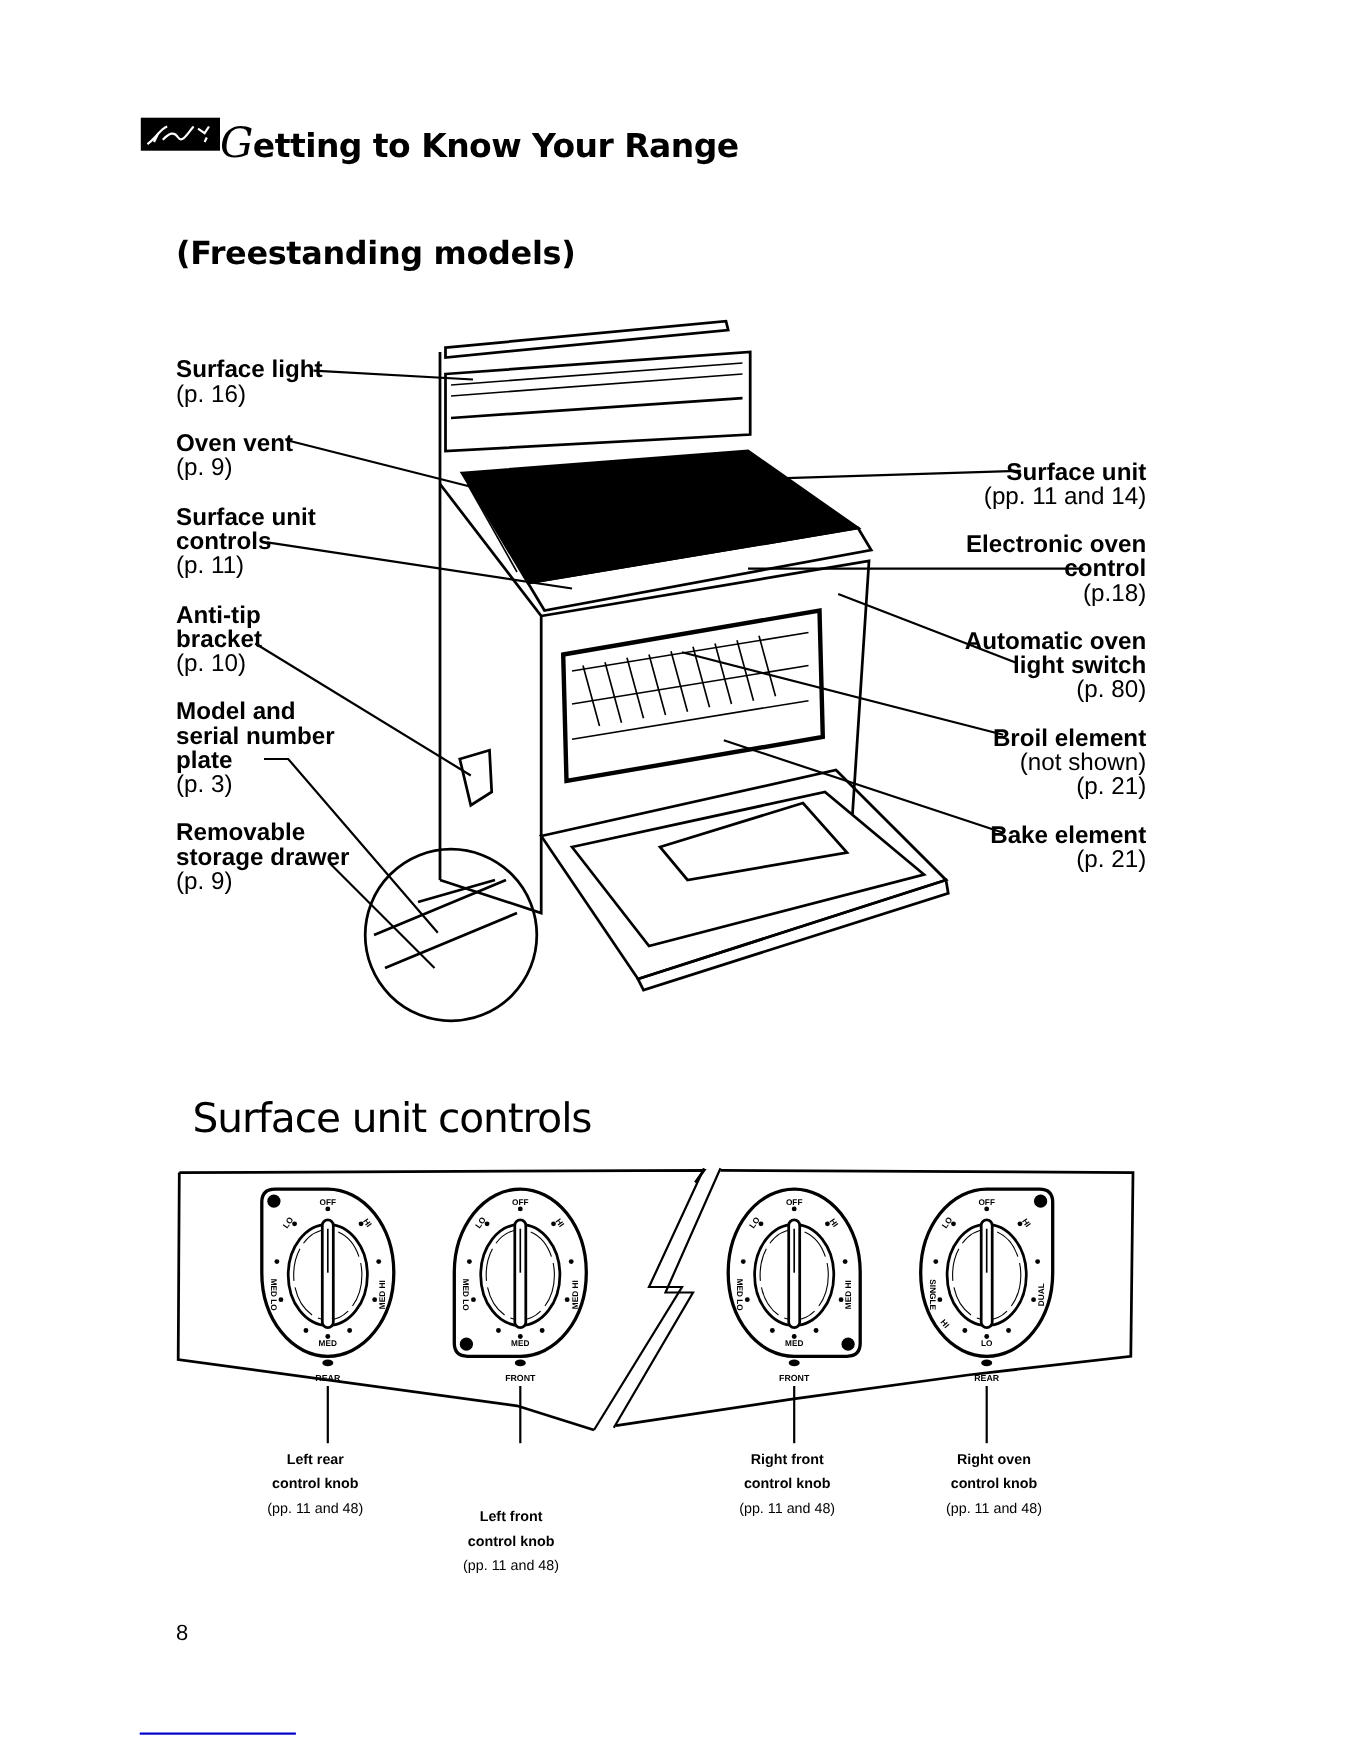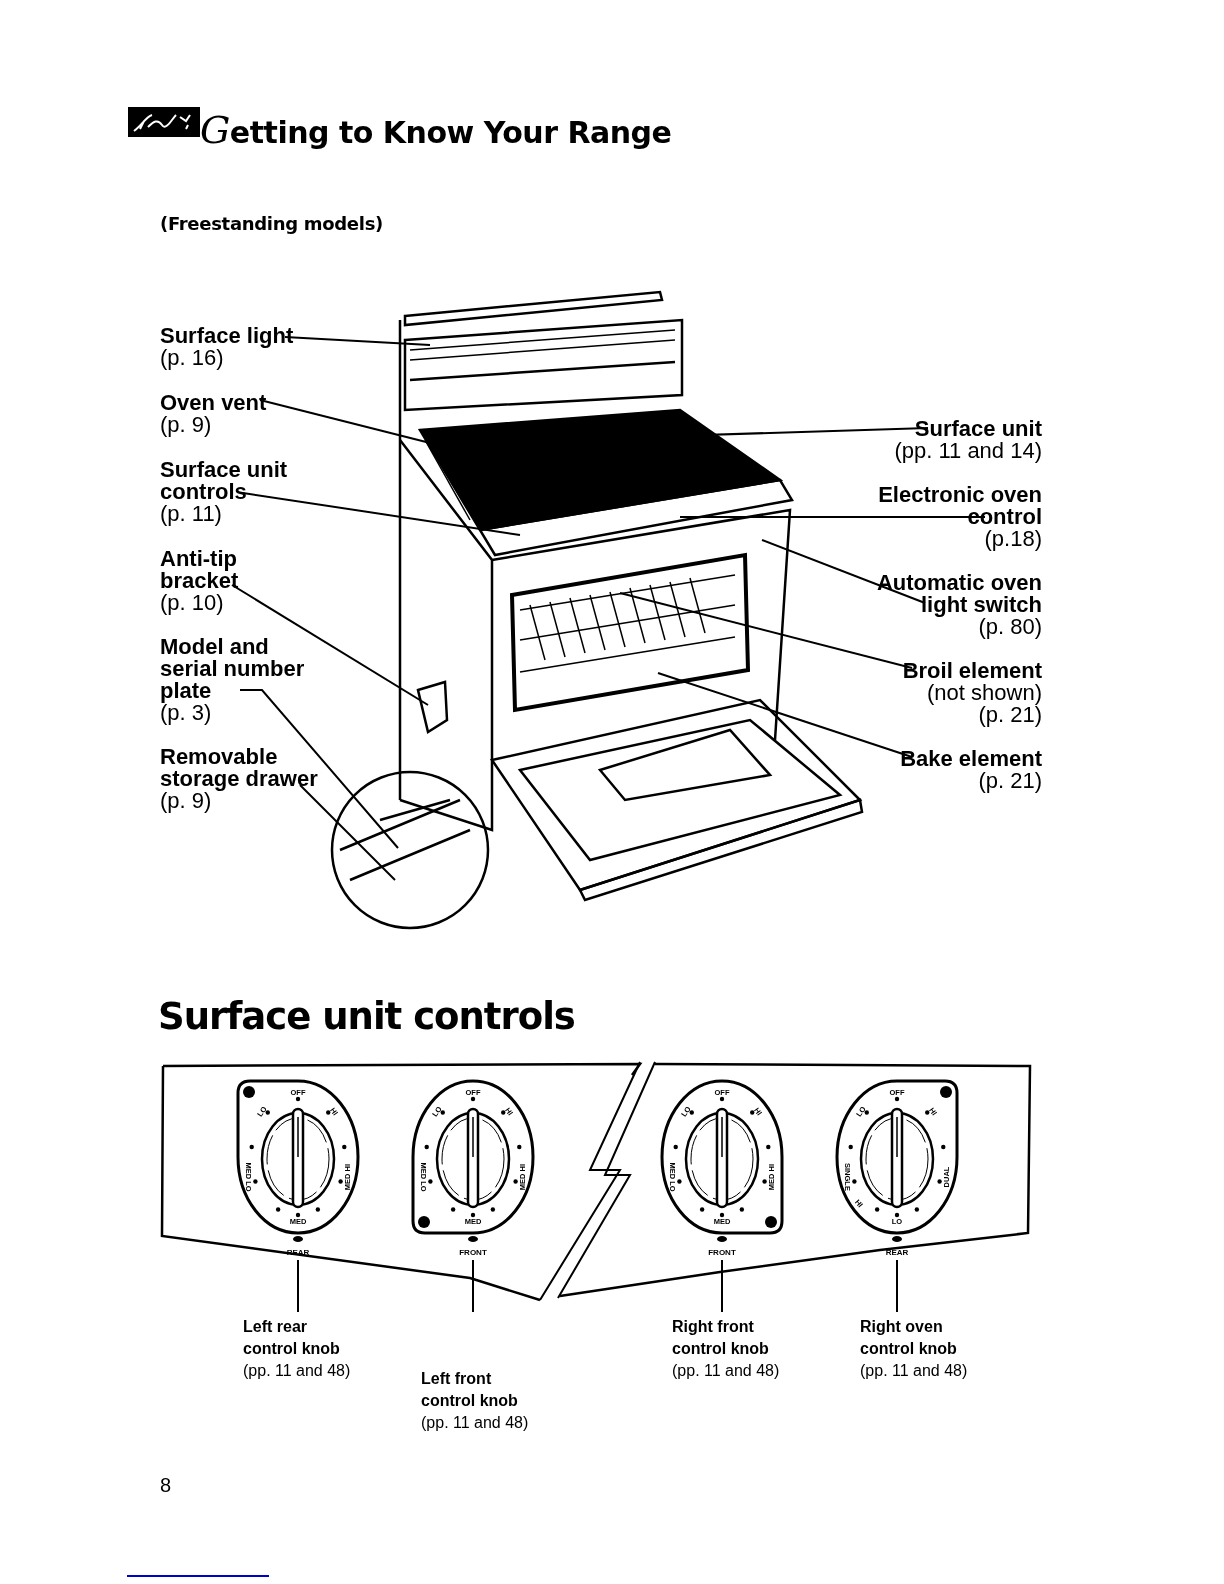--- a/index.html
+++ b/index.html
@@ -2,27 +2,27 @@
 <html><head>
   <meta charset="utf-8">
   <style>
     html, body { margin: 0; padding: 0; background: #ffffff; }
     body { width: 1224px; height: 1584px; position: relative; overflow: hidden;
            font-family: "Liberation Sans", sans-serif; color: #000; }
     .abs { position: absolute; }
     #title { left: 200px; top: 108px; font-size: 30px; letter-spacing: -0.5px; font-weight: bold; font-family: "DejaVu Sans", sans-serif; text-align: center; }
     #title .cap { font-family: "DejaVu Serif", serif; font-style: italic; font-weight: normal; font-size: 38px; }
     #logo { left: 128px; top: 107px; width: 72px; height: 30px; background: #000; }
-    #subtitle { left: 160px; top: 213px; font-size: 18px; font-weight: bold; font-family: "DejaVu Sans", sans-serif; letter-spacing: -0.3px; text-align: center; }
+    #subtitle { left: 160px; top: 213px; font-size: 29px; font-weight: bold; font-family: "DejaVu Sans", sans-serif; letter-spacing: -0.3px; text-align: center; }
     .callout { font-size: 22px; line-height: 22px; }
     .callout .lbl { font-weight: bold; display: block; }
     .callout .ref { display: block; }
     .right { text-align: right; }
-    #section2 { left: 158px; top: 995px; font-size: 37px; font-weight: bold; font-family: "DejaVu Sans", sans-serif; letter-spacing: -1px; }
-    .knob-label { font-size: 16px; line-height: 22px; }
+    #section2 { left: 175px; top: 995px; font-size: 37px; font-weight: normal; font-family: "DejaVu Sans", sans-serif; letter-spacing: -1px; }
+    .knob-label { font-size: 13px; line-height: 22px; text-align: center; }
     .knob-label .lbl { font-weight: bold; display: block; }
     #pageno { left: 160px; top: 1474px; font-size: 20px; }
     #bottom-line { left: 127px; top: 1575px; width: 142px; height: 2px; background: #0000cc; }
     svg text { font-family: "Liberation Sans", sans-serif; font-weight: bold; }
   </style>
 </head>
 <body>
 
 <div id="logo" class="abs">
   <svg width="72" height="30" viewBox="0 0 72 30">

